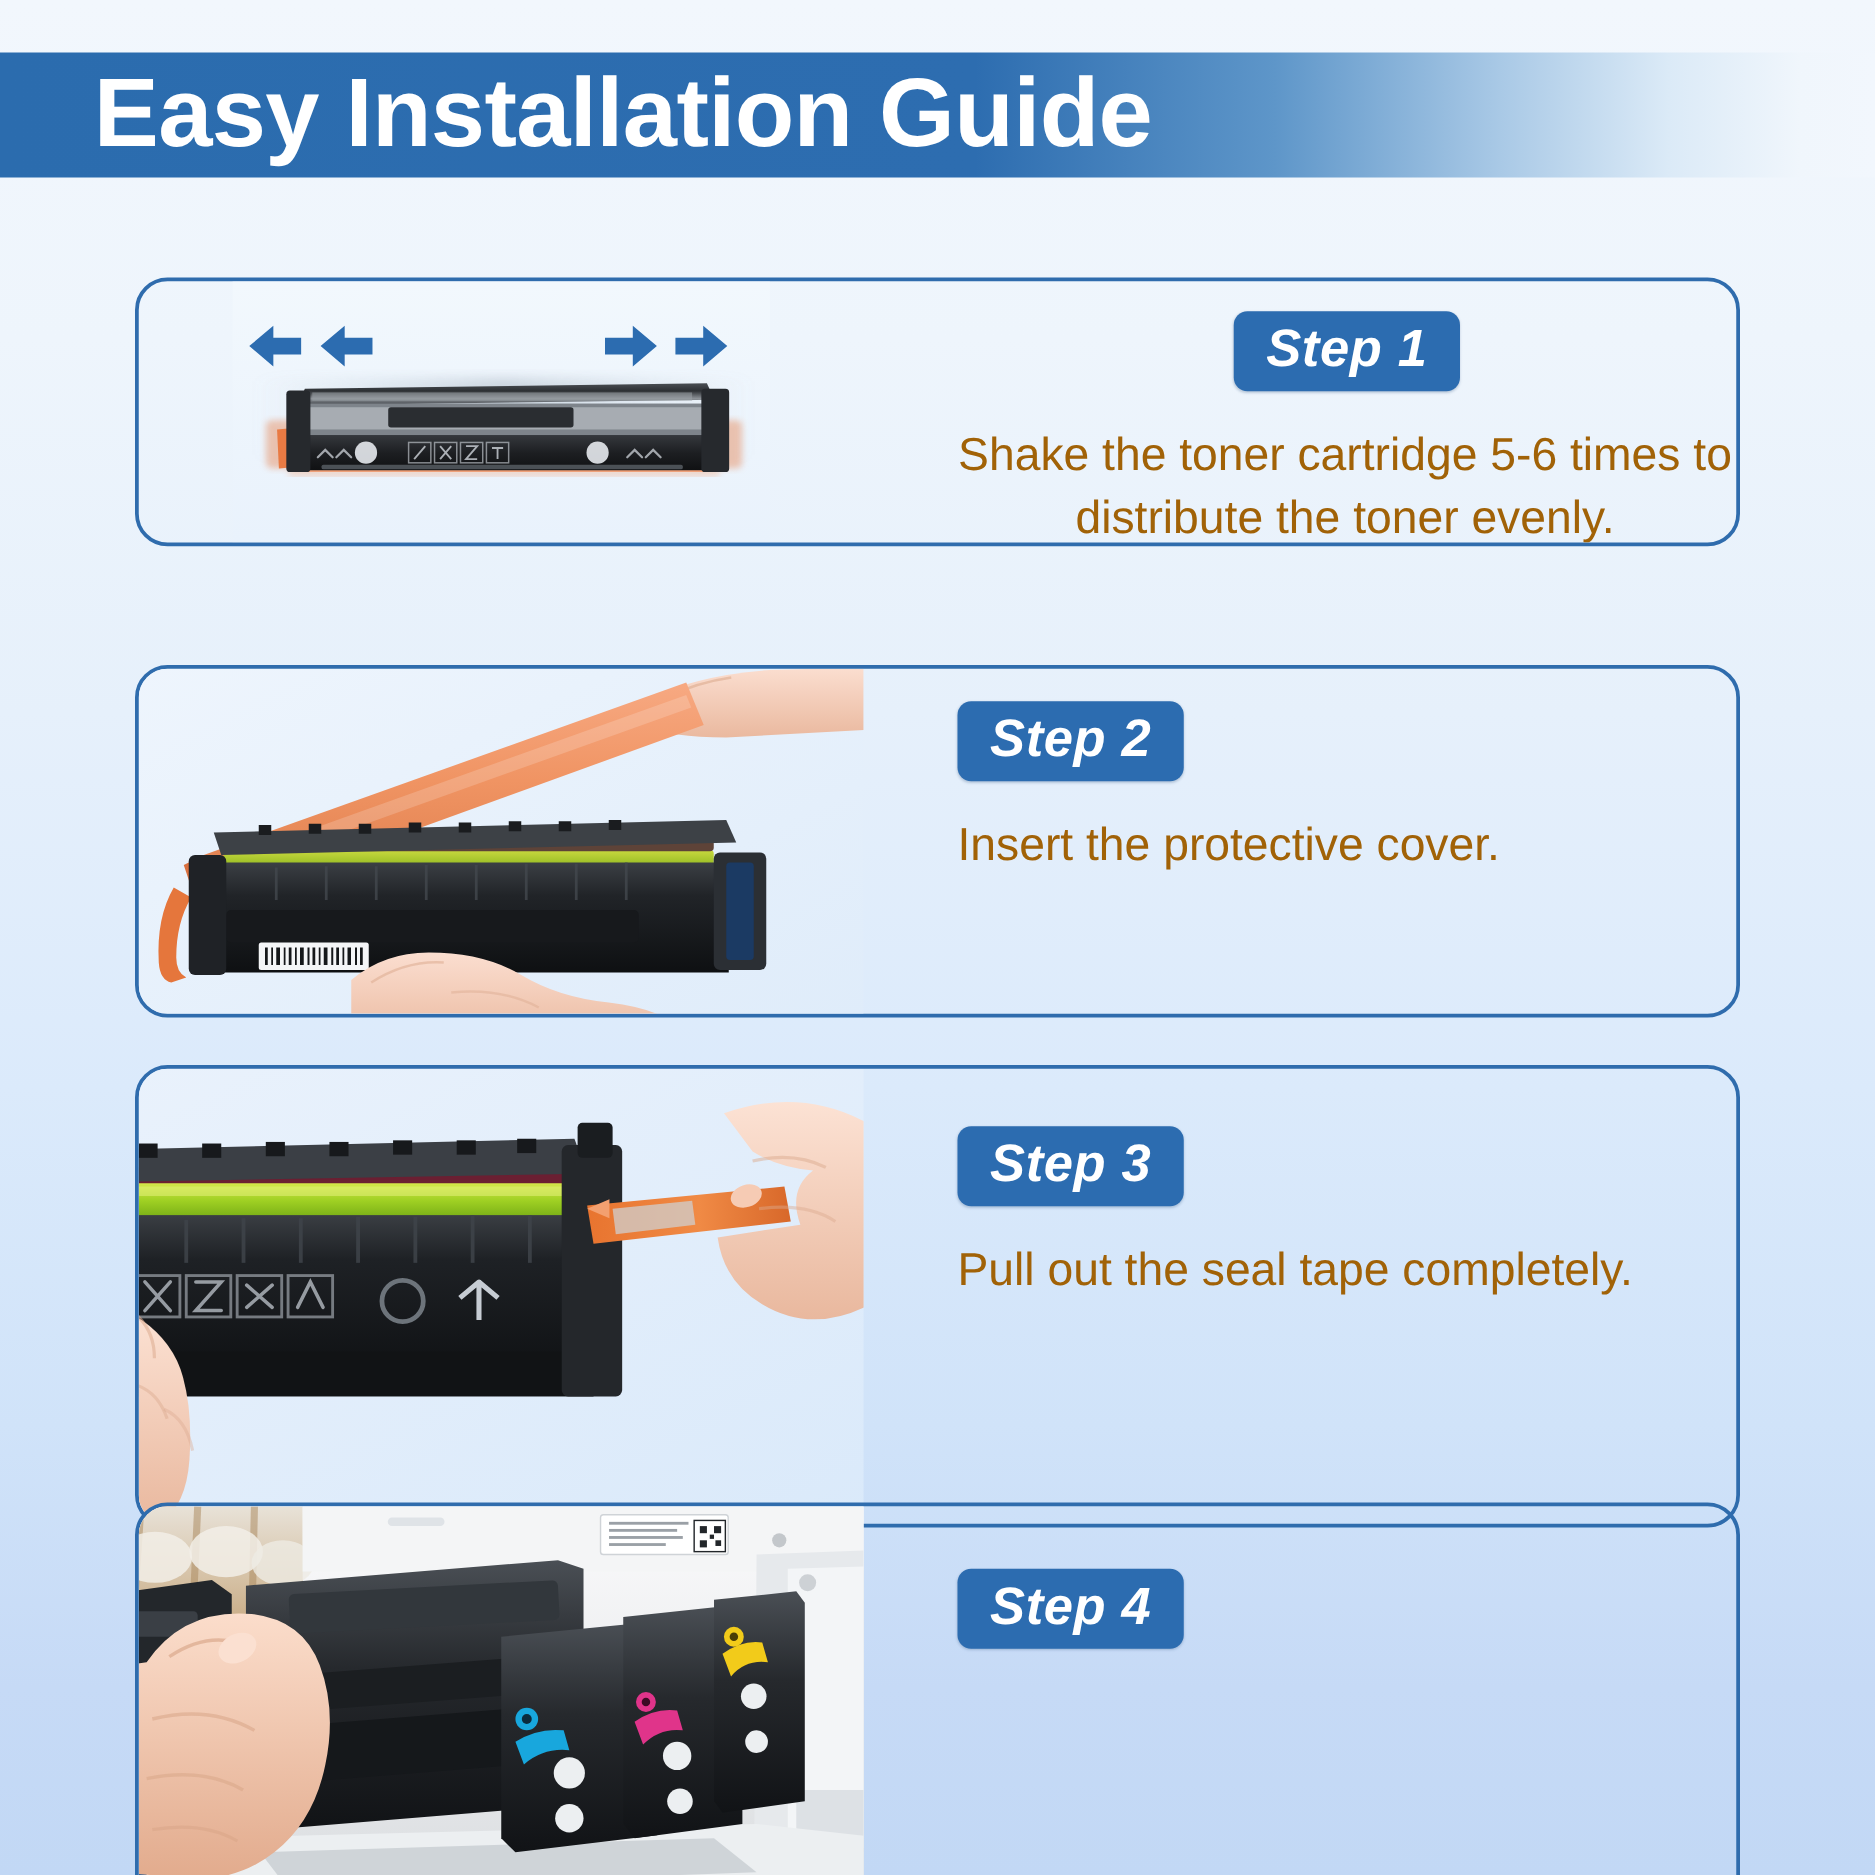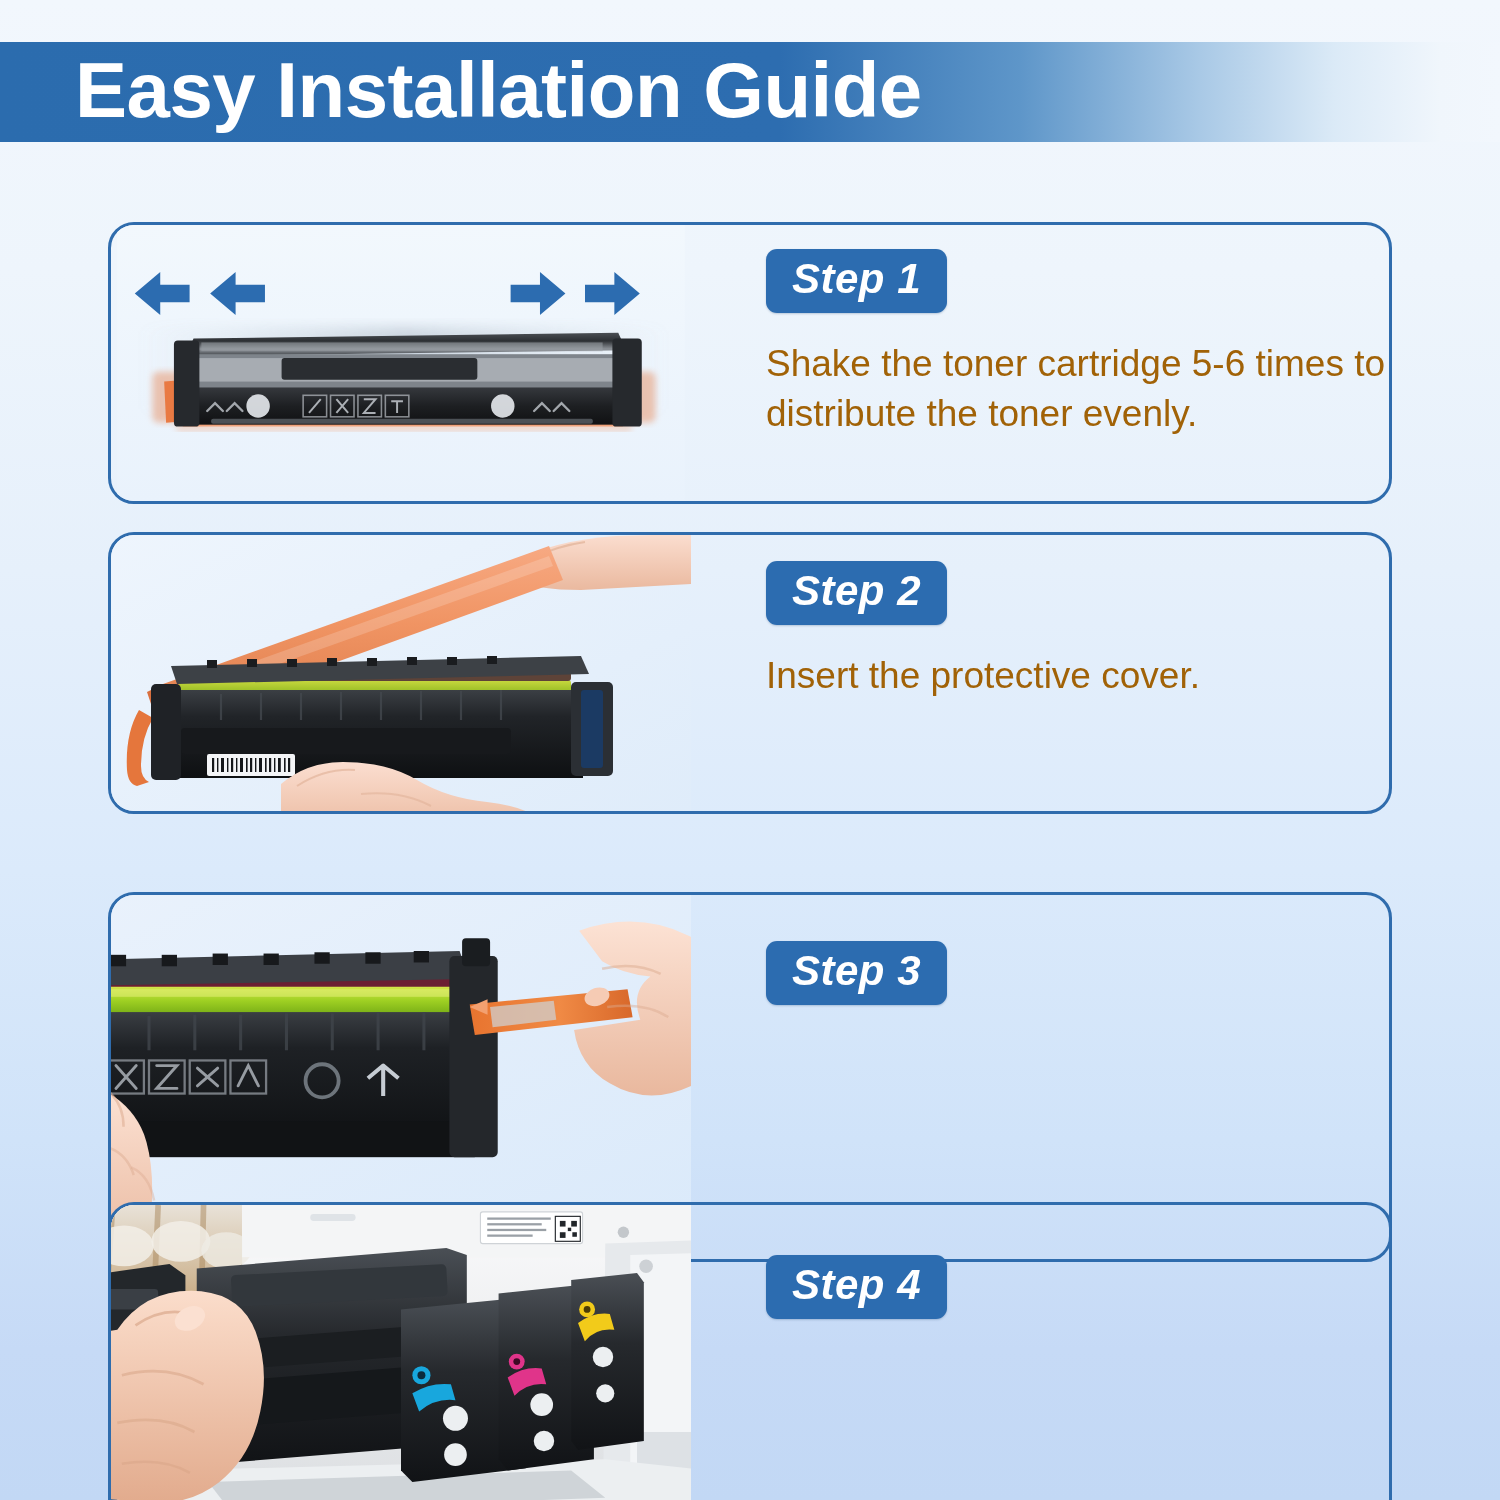--- a/index.html
+++ b/index.html
@@ -24,23 +24,23 @@
   }
 
   
   .card{
     position:absolute;left:108px;width:1284px;
     border:3px solid #2f6cad;border-radius:26px;
     box-sizing:border-box;
     overflow:hidden;
     background:transparent;
   }
-  #card-1{top:222px;height:282px;}
+  #card-1{top:222px;height:215px;text-align:center;}
   #card-2{top:532px;height:282px;}
-  #card-3{top:892px;height:370px;}
+  #card-3{top:852px;height:370px;}
   #card-4{top:1202px;height:326px;}
 
   .card-media{
     position:absolute;left:0;top:0;bottom:0;width:580px;
     overflow:hidden;
   }
   .card-body{
     position:absolute;left:655px;top:0;right:0;bottom:0;
     padding-top:26px;
   }
@@ -411,20 +411,21 @@
         <path d="M22 154 q24 -8 42 4 q20 14 26 36 q6 22 4 52 q-2 28 -18 40 L20 286 L4 286 L4 178 Z" fill="url(#skin3)"></path>
         <path d="M34 150 q18 -4 28 6 q10 10 10 26" stroke="#dcab90" stroke-width="2" fill="none" opacity="0.55"></path>
         <path d="M58 198 q16 4 22 22" stroke="#dcab90" stroke-width="2" fill="none" opacity="0.45"></path>
         <path d="M78 214 q14 6 18 26" stroke="#dcab90" stroke-width="2" fill="none" opacity="0.4"></path>
         <ellipse cx="44" cy="158" rx="13" ry="9" fill="#f8d2bd" transform="rotate(-12 44 158)"></ellipse>
       </g>
     </svg>
   </div>
   <div class="card-body">
     <div class="step-badge">Step 3</div>
+    <div class="step-text">Pull out the seal tape completely.</div>
   </div>
 </div>
 
 <div class="card" id="card-4">
   <div class="card-media">
     <svg class="media-svg" viewBox="0 0 580 282" preserveAspectRatio="xMidYMid slice">
       <defs>
         <linearGradient id="printerShell" x1="0" y1="0" x2="0" y2="1">
           <stop offset="0" stop-color="#fbfbfc"></stop>
             <stop offset="1" stop-color="#d9dcdf"></stop>

